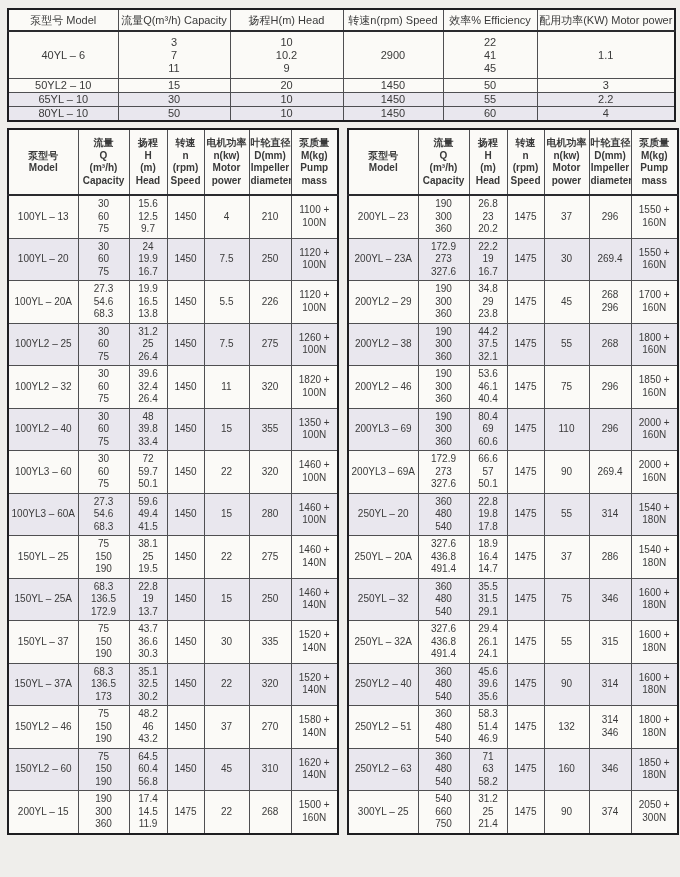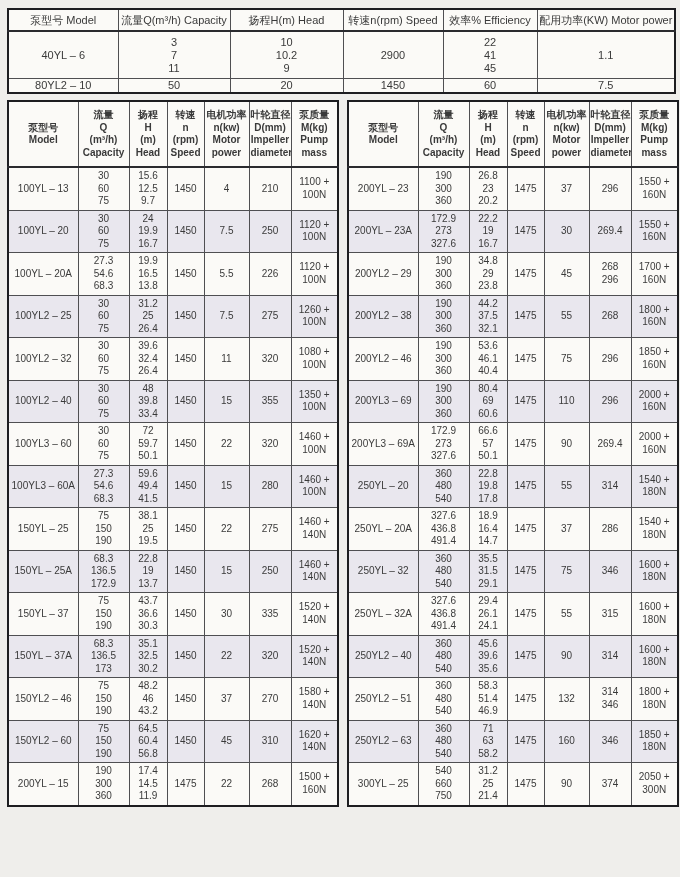--- a/index.html
+++ b/index.html
@@ -83,32 +83,60 @@
           </td>
           <td>2900</td>
           <td>
             <div class="cell-line">22</div>
             <div class="cell-line">41</div>
             <div class="cell-line">45</div>
           </td>
           <td>1.1</td>
         </tr>
         <tr class="plain">
-          <td>80YL2 – 10</td>
+          <td>50YL2 – 10</td>
+          <td>
+            <div class="cell-line">15</div>
+          </td>
+          <td>
+            <div class="cell-line">20</div>
+          </td>
+          <td>1450</td>
           <td>
             <div class="cell-line">50</div>
           </td>
-          <td>
-            <div class="cell-line">20</div>
+          <td>3</td>
+        </tr>
+        <tr class="alt">
+          <td>65YL – 10</td>
+          <td>
+            <div class="cell-line">30</div>
+          </td>
+          <td>
+            <div class="cell-line">10</div>
           </td>
           <td>1450</td>
           <td>
+            <div class="cell-line">55</div>
+          </td>
+          <td>2.2</td>
+        </tr>
+        <tr class="alt">
+          <td>80YL – 10</td>
+          <td>
+            <div class="cell-line">50</div>
+          </td>
+          <td>
+            <div class="cell-line">10</div>
+          </td>
+          <td>1450</td>
+          <td>
             <div class="cell-line">60</div>
           </td>
-          <td>7.5</td>
+          <td>4</td>
         </tr>
       </tbody>
   </table>
 
   <div class="bottom">
     <table class="detail-table">
       <colgroup>
         <col style="width:70px">
           <col style="width:51px">
           <col style="width:38px">
@@ -261,21 +289,21 @@
               <div class="cell-line">39.6</div>
               <div class="cell-line">32.4</div>
               <div class="cell-line">26.4</div>
             </td>
             <td>1450</td>
             <td>11</td>
             <td>
               <div class="cell-line">320</div>
             </td>
             <td>
-              <div class="cell-line">1080 +</div>
+              <div class="cell-line">1820 +</div>
               <div class="cell-line">100N</div>
             </td>
           </tr>
           <tr class="alt">
             <td>100YL2 – 40</td>
             <td>
               <div class="cell-line">30</div>
               <div class="cell-line">60</div>
               <div class="cell-line">75</div>
             </td>

